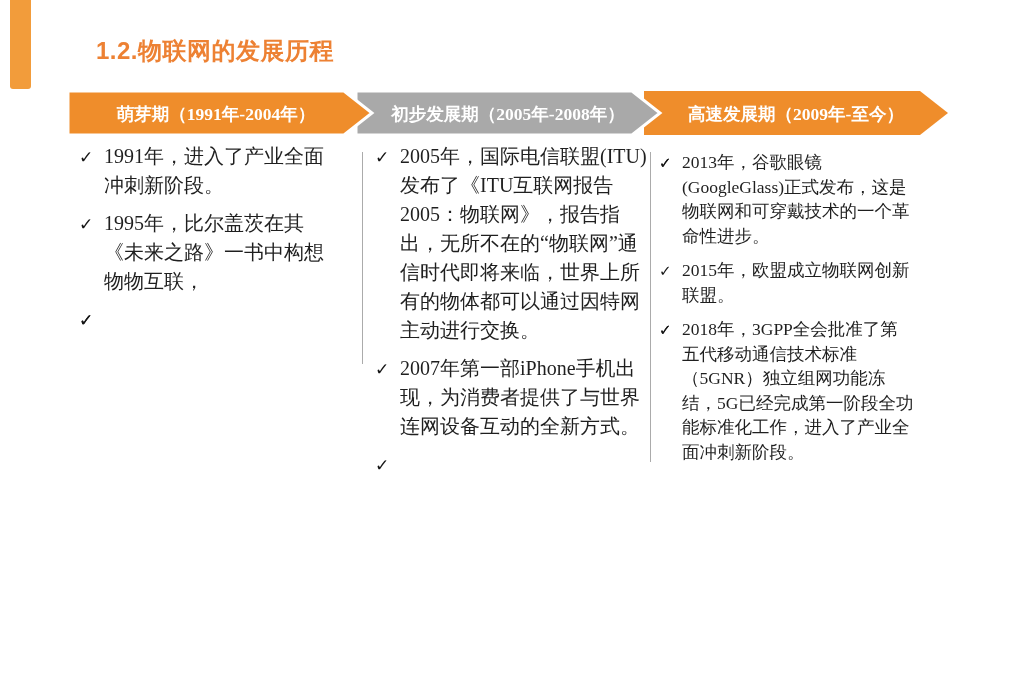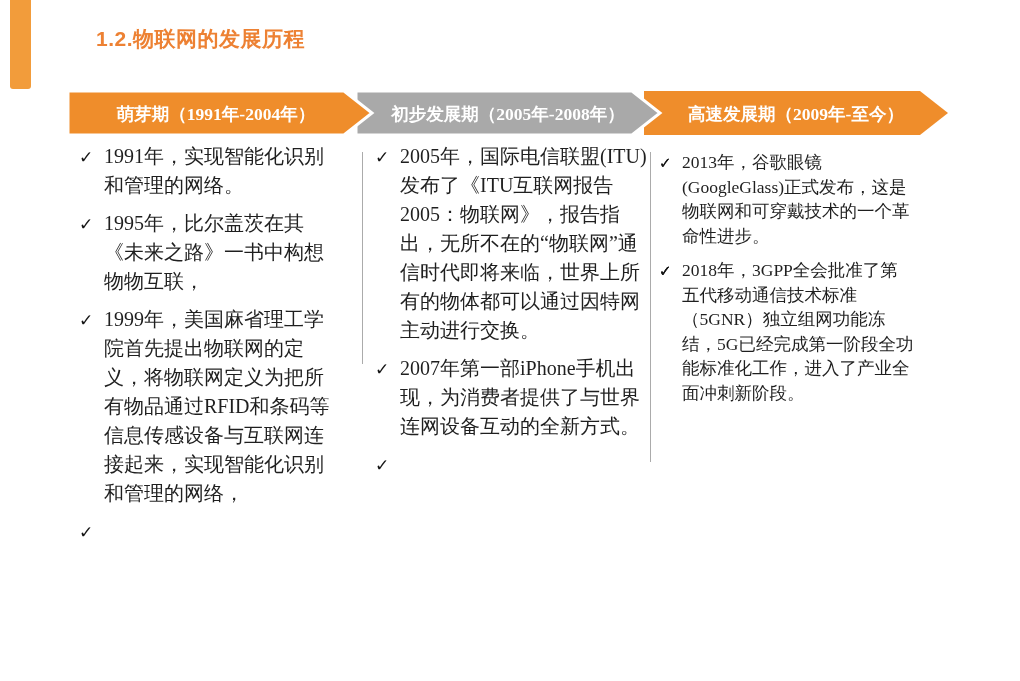--- a/index.html
+++ b/index.html
@@ -13,24 +13,24 @@
   }
   .accent-bar {
     position: absolute;
     left: 10px; top: 0;
     width: 21px; height: 89px;
     background: #F29C3B;
     border-radius: 0 0 3px 3px;
   }
   .title {
     position: absolute;
-    left: 96px; top: 22px;
+    left: 96px; top: 34px;
     margin: 0;
     font-family: "Liberation Sans", "DejaVu Sans", sans-serif;
-    font-size: 21px;
+    font-size: 24px;
     line-height: 34px;
     font-weight: bold;
     color: #ED8133;
     letter-spacing: 0.5px;
   }
   .banners {
     position: absolute;
     left: 68px; top: 91px;
     width: 882px; height: 44px;
   }
@@ -85,29 +85,28 @@
     <text x="728" y="29">高速发展期（2009年-至今）</text>
   </svg>
 
   <div class="divider d1"></div>
   <div class="divider d2"></div>
 
   <div class="col col1">
     <ul>
       <li>
         <span class="chk">✓</span>
-        <span>1991年，实现智能化识别和管理的网络。</span>
+        <span>1991年，进入了产业全面冲刺新阶段。</span>
       </li>
       <li>
         <span class="chk">✓</span>
         <span>1995年，比尔盖茨在其《未来之路》一书中构想物物互联，</span>
       </li>
       <li>
         <span class="chk">✓</span>
-        <span>1999年，美国麻省理工学院首先提出物联网的定义，将物联网定义为把所有物品通过RFID和条码等信息传感设备与互联网连接起来，实现智能化识别和管理的网络，</span>
       </li>
       <li>
         <span class="chk">✓</span>
       </li>
     </ul>
   </div>
 
   <div class="col col2">
     <ul>
       <li>
@@ -128,20 +127,21 @@
     <ul>
       <li>
         <span class="chk">✓</span>
       </li>
       <li>
         <span class="chk">✓</span>
         <span>2013年，谷歌眼镜(GoogleGlass)正式发布，这是物联网和可穿戴技术的一个革命性进步。</span>
       </li>
       <li>
         <span class="chk">✓</span>
+        <span>2015年，欧盟成立物联网创新联盟。</span>
       </li>
       <li>
         <span class="chk">✓</span>
       </li>
       <li>
         <span class="chk">✓</span>
         <span>2018年，3GPP全会批准了第五代移动通信技术标准（5GNR）独立组网功能冻结，5G已经完成第一阶段全功能标准化工作，进入了产业全面冲刺新阶段。</span>
       </li>
     </ul>
   </div>

